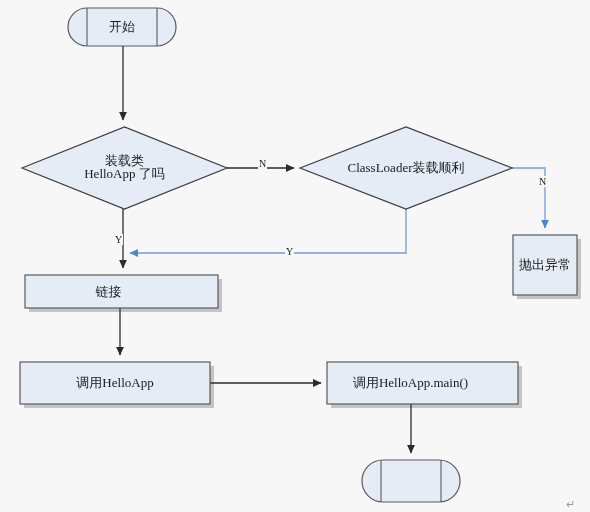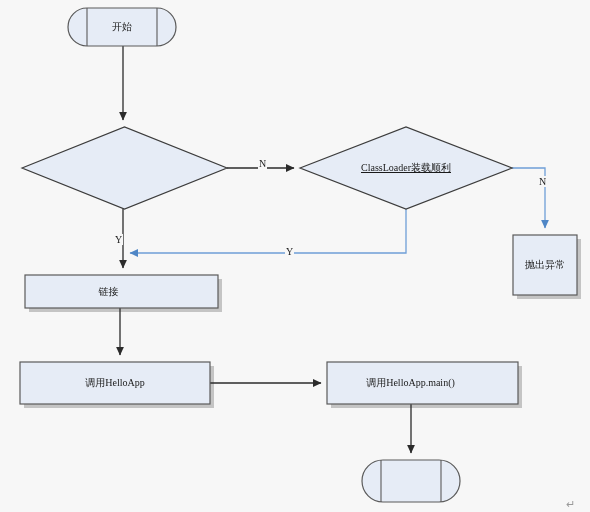--- a/index.html
+++ b/index.html
@@ -23,21 +23,21 @@
     position: absolute;
     left: 0;
     top: 0;
     width: 590px;
     height: 512px;
   }
   .node-label {
     position: absolute;
     text-align: center;
     color: #1a1a1a;
-    font-size: 10px;
+    font-size: 13px;
     line-height: 13px;
     font-family: "Liberation Serif", "DejaVu Serif", serif;
     pointer-events: none;
     white-space: nowrap;
   }
   .edge-label {
     position: absolute;
     color: #222222;
     font-size: 10px;
     line-height: 11px;
@@ -127,23 +127,25 @@
     <g>
       <rect x="362" y="460" width="98" height="42" rx="21" ry="21" fill="#e6ecf6" stroke="#5a5a5a" stroke-width="1.2"></rect>
       <line x1="381" y1="460" x2="381" y2="502" stroke="#5a5a5a" stroke-width="1.1"></line>
       <line x1="441" y1="460" x2="441" y2="502" stroke="#5a5a5a" stroke-width="1.1"></line>
     </g>
   </svg>
 
   <div class="node-label" style="left:68px; top:20px; width:108px;">开始</div>
 
   <div class="node-label" style="left:22px; top:154px; width:205px;">
+    <div>装载类</div>
+    <div>HelloApp 了吗</div>
   </div>
 
-  <div class="node-label" style="left:300px; top:161px; width:212px;text-decoration:underline;">ClassLoader装载顺利</div>
+  <div class="node-label" style="left:300px; top:161px; width:212px;">ClassLoader装载顺利</div>
 
   <div class="node-label" style="left:513px; top:258px; width:64px;">抛出异常</div>
 
   <div class="node-label" style="left:25px; top:285px; width:167px;">链接</div>
 
   <div class="node-label" style="left:20px; top:376px; width:190px;">调用HelloApp</div>
 
   <div class="node-label" style="left:327px; top:376px; width:167px;">调用HelloApp.main()</div>
 
 

